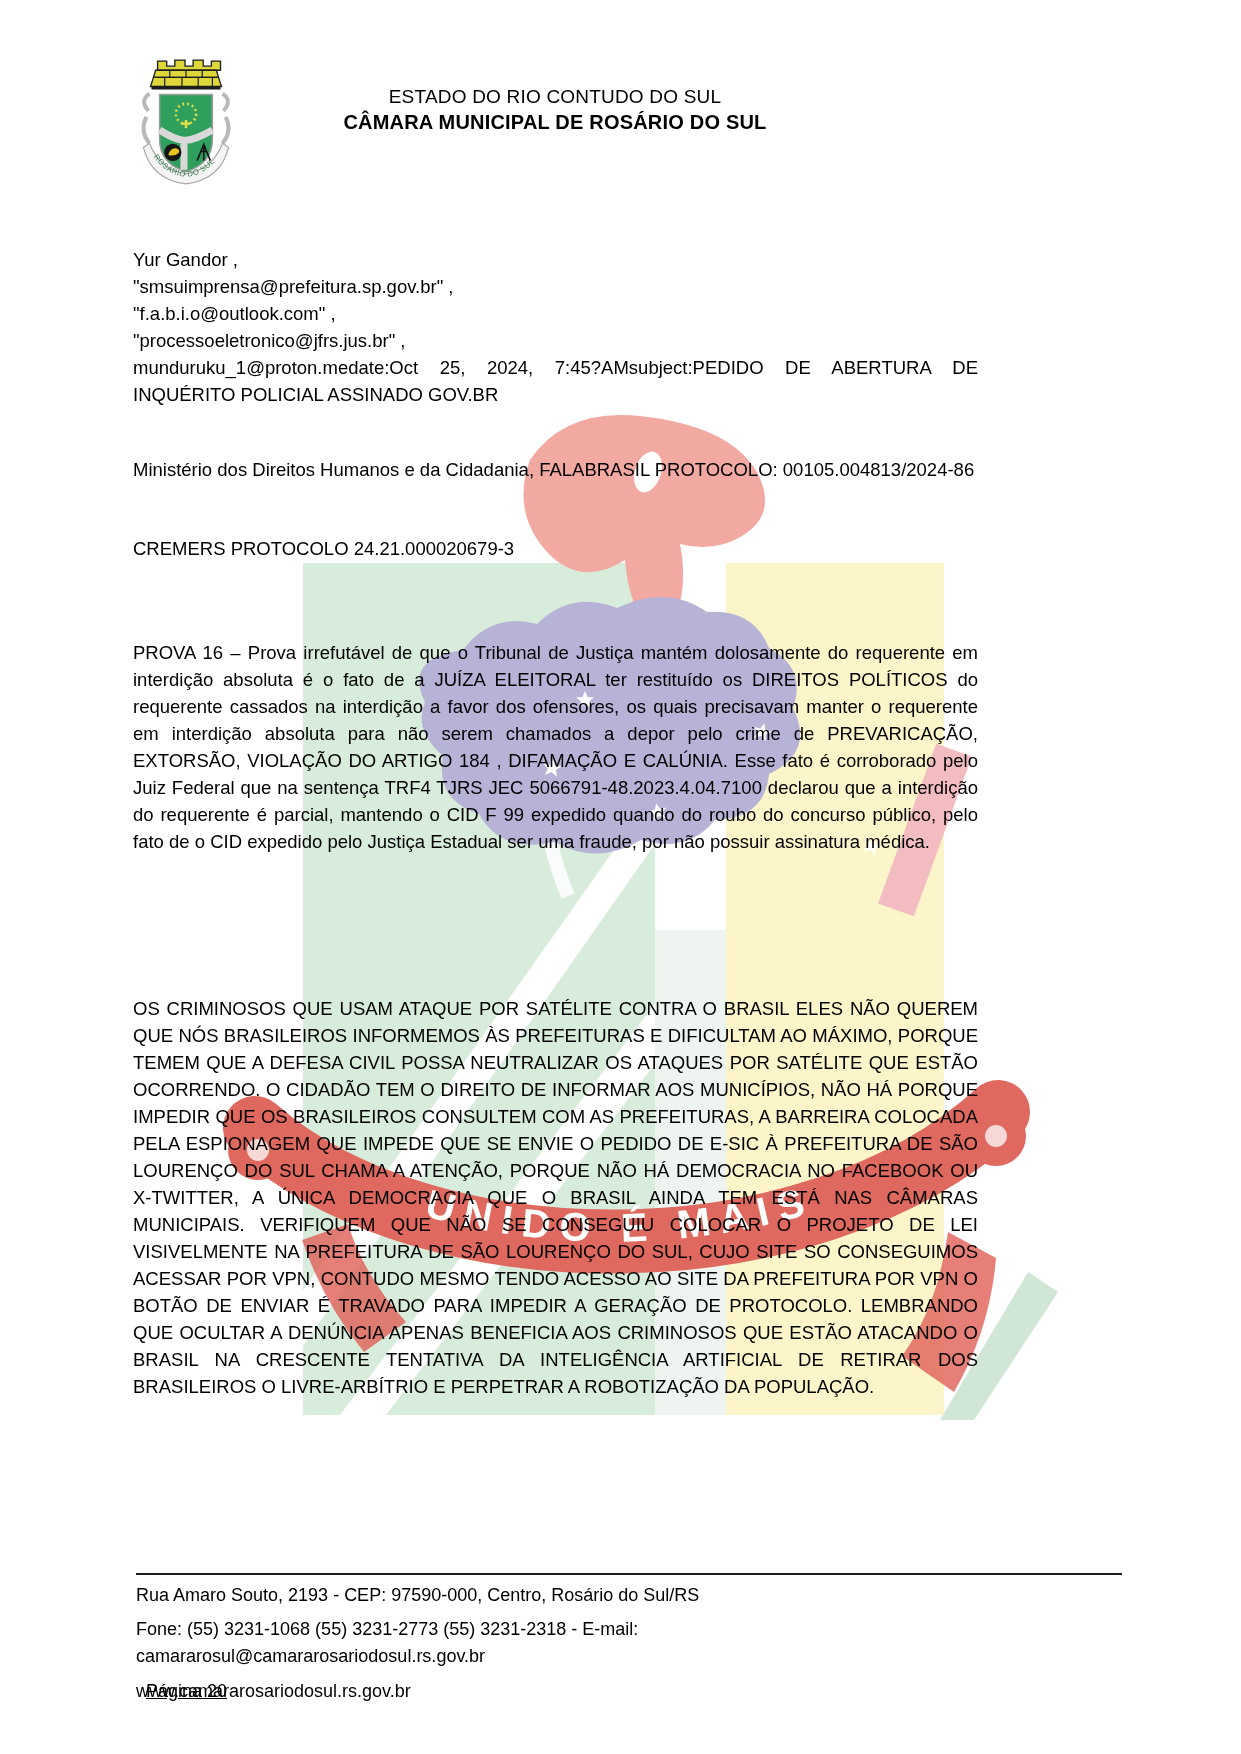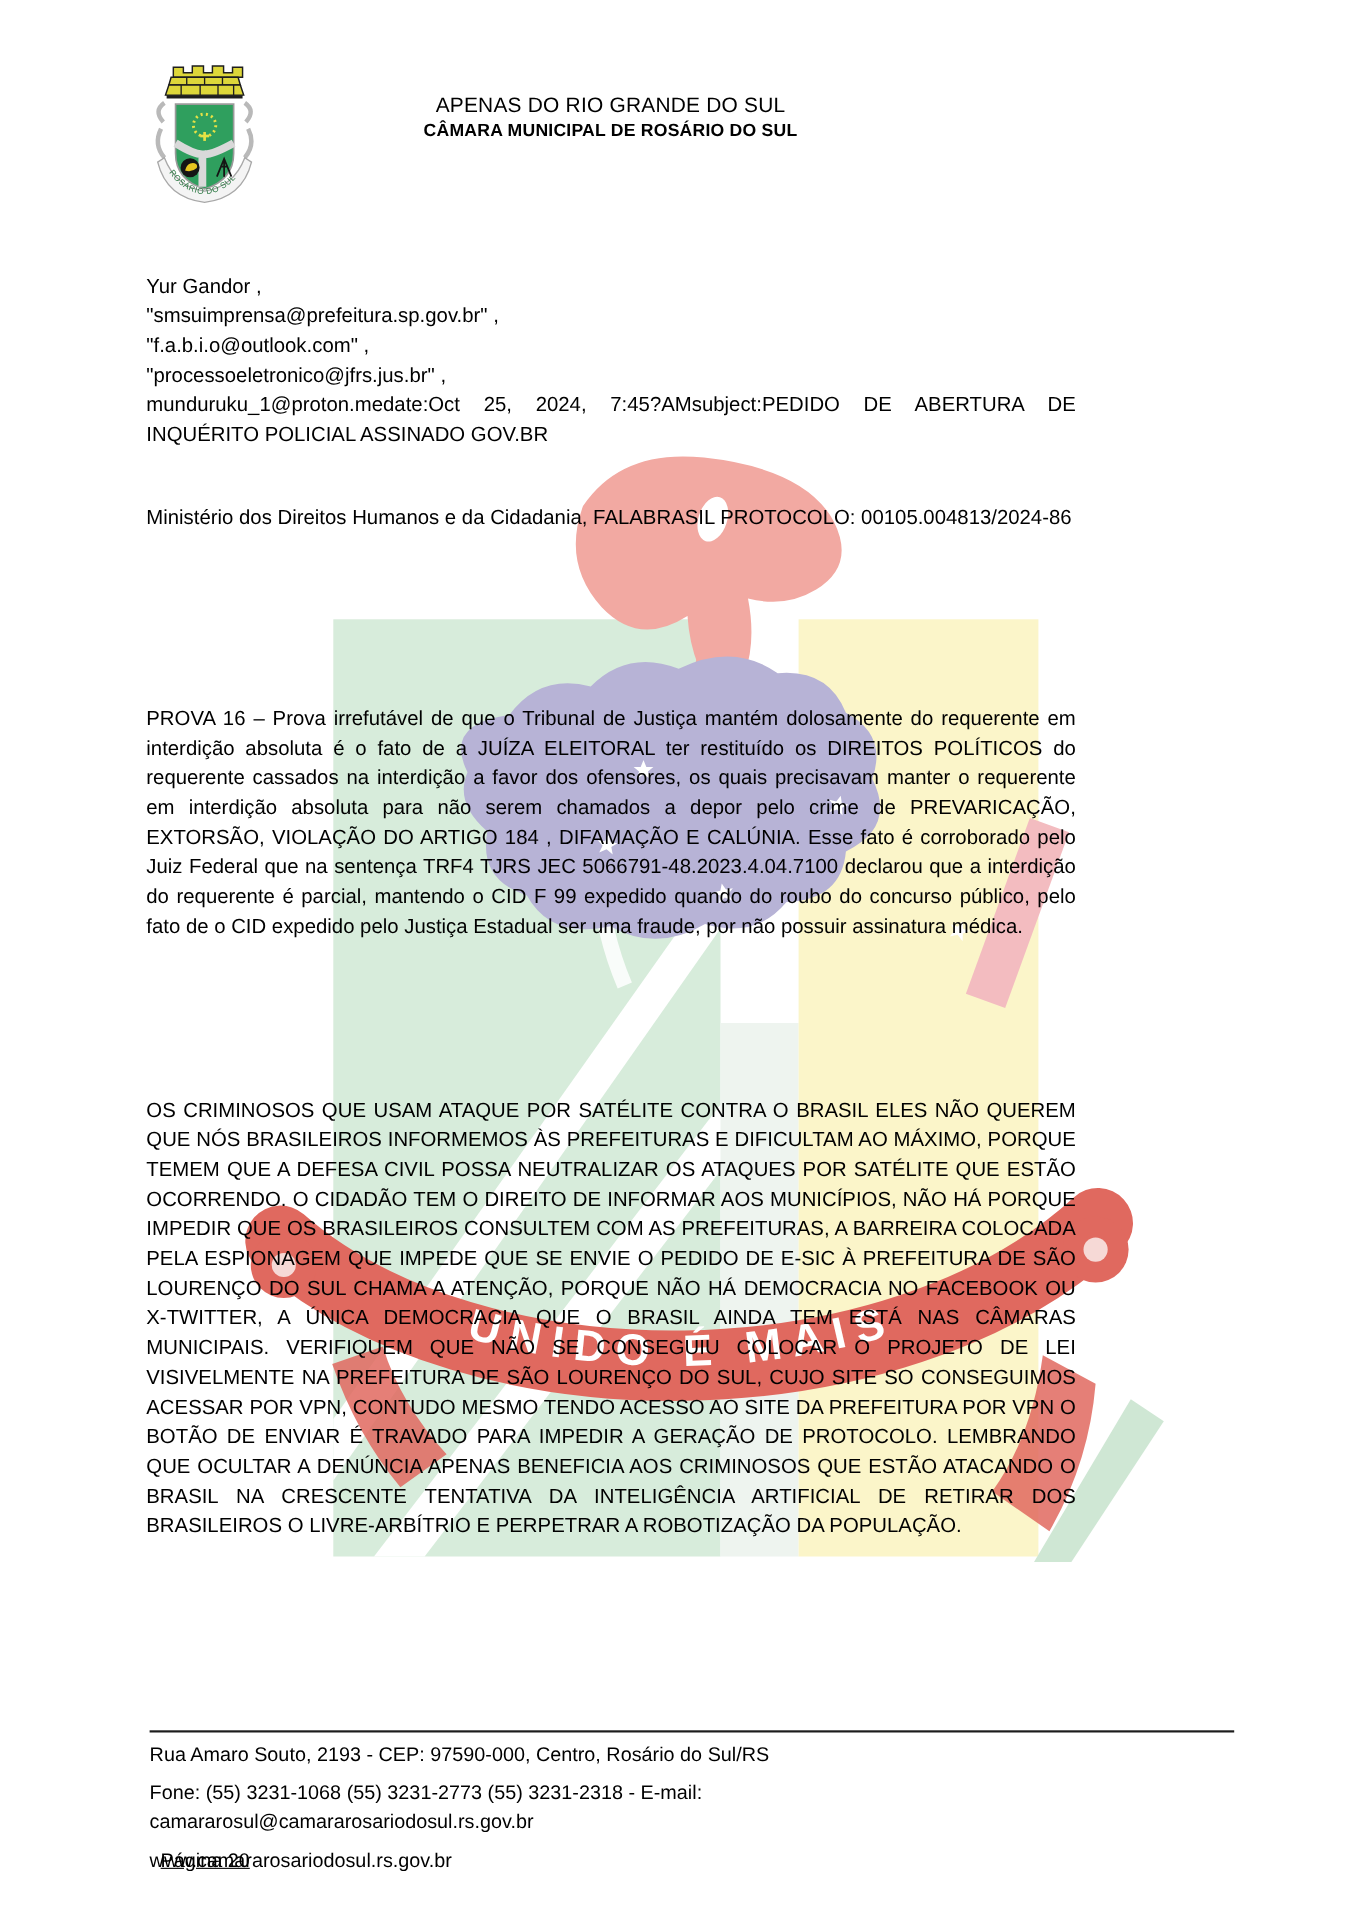--- a/index.html
+++ b/index.html
@@ -10,21 +10,21 @@
     overflow:hidden;
     font-family:"Liberation Sans","DejaVu Sans",sans-serif;
     color:#000;
   }
   .wm{position:absolute;left:0;top:0;width:1241px;height:1754px;z-index:0;}
   .content{position:absolute;z-index:1;left:0;top:0;width:100%;height:100%;}
   .abs{position:absolute;}
   .crest{left:131px;top:54px;width:110px;height:134px;}
   .header-text{left:190px;top:86px;width:730px;text-align:center;line-height:1.15;}
   .header-state{font-size:19px;letter-spacing:.2px;}
-  .header-title{font-size:16px;font-weight:bold;letter-spacing:.2px;margin-top:3px;}
+  .header-title{font-size:20px;font-weight:bold;letter-spacing:.2px;margin-top:3px;}
   .col{left:133px;width:845px;font-size:18.5px;line-height:27px;}
   .just{text-align:justify;}
   .footer-rule{left:136px;top:1573px;width:986px;height:2px;background:#1c1c1c;}
   .f-line{left:136px;width:986px;font-size:18px;line-height:24px;}
   .f-page{left:146px;width:200px;text-align:left;font-size:18px;line-height:24px;}
 </style>
 </head>
 <body>
 
 <div class="page">
@@ -114,34 +114,35 @@
         <defs>
             <path id="crest-ribbon-path" d="M18 95 Q32 119 54 121 Q76 119 90 95"></path>
           </defs>
         <text font-size="7.5" fill="#2f7b46" font-family="Liberation Sans, DejaVu Sans, sans-serif" letter-spacing="0.5">
           <textPath href="#crest-ribbon-path" startOffset="8%">ROSÁRIO DO SUL</textPath>
         </text>
       </g>
     </svg>
 
     <div class="abs header-text">
-      <div class="header-state">APENAS DO RIO GRANDE DO SUL</div>
+      <div class="header-state">ESTADO DO RIO CONTUDO DO SUL</div>
       <div class="header-title">CÂMARA MUNICIPAL DE ROSÁRIO DO SUL</div>
     </div>
 
     <div class="abs col" style="top:246px;">
       <div>Yur Gandor ,</div>
       <div>"smsuimprensa@prefeitura.sp.gov.br" ,</div>
       <div>"f.a.b.i.o@outlook.com" ,</div>
       <div>"processoeletronico@jfrs.jus.br" ,</div>
       <div class="just">munduruku_1@proton.medate:Oct 25, 2024, 7:45?AMsubject:PEDIDO DE ABERTURA DE INQUÉRITO POLICIAL ASSINADO GOV.BR</div>
     </div>
 
     <div class="abs col just" style="top:456px;">Ministério dos Direitos Humanos e da Cidadania, FALABRASIL PROTOCOLO: 00105.004813/2024-86</div>
 
+    <div class="abs col" style="top:535px;">CREMERS PROTOCOLO 24.21.000020679-3</div>
 
     <div class="abs col just" style="top:639px;">PROVA 16 – Prova irrefutável de que o Tribunal de Justiça mantém dolosamente do requerente em interdição absoluta é o fato de a JUÍZA ELEITORAL ter restituído os DIREITOS POLÍTICOS do requerente cassados na interdição a favor dos ofensores, os quais precisavam manter o requerente em interdição absoluta para não serem chamados a depor pelo crime de PREVARICAÇÃO, EXTORSÃO, VIOLAÇÃO DO ARTIGO 184 , DIFAMAÇÃO E CALÚNIA. Esse fato é corroborado pelo Juiz Federal que na sentença TRF4 TJRS JEC 5066791-48.2023.4.04.7100 declarou que a interdição do requerente é parcial, mantendo o CID F 99 expedido quando do roubo do concurso público, pelo fato de o CID expedido pelo Justiça Estadual ser uma fraude, por não possuir assinatura médica.</div>
 
     <div class="abs col just" style="top:995px;">OS CRIMINOSOS QUE USAM ATAQUE POR SATÉLITE CONTRA O BRASIL ELES NÃO QUEREM QUE NÓS BRASILEIROS INFORMEMOS ÀS PREFEITURAS E DIFICULTAM AO MÁXIMO, PORQUE TEMEM QUE A DEFESA CIVIL POSSA NEUTRALIZAR OS ATAQUES POR SATÉLITE QUE ESTÃO OCORRENDO. O CIDADÃO TEM O DIREITO DE INFORMAR AOS MUNICÍPIOS, NÃO HÁ PORQUE IMPEDIR QUE OS BRASILEIROS CONSULTEM COM AS PREFEITURAS, A BARREIRA COLOCADA PELA ESPIONAGEM QUE IMPEDE QUE SE ENVIE O PEDIDO DE E-SIC À PREFEITURA DE SÃO LOURENÇO DO SUL CHAMA A ATENÇÃO, PORQUE NÃO HÁ DEMOCRACIA NO FACEBOOK OU X-TWITTER, A ÚNICA DEMOCRACIA QUE O BRASIL AINDA TEM ESTÁ NAS CÂMARAS MUNICIPAIS. VERIFIQUEM QUE NÃO SE CONSEGUIU COLOCAR O PROJETO DE LEI VISIVELMENTE NA PREFEITURA DE SÃO LOURENÇO DO SUL, CUJO SITE SO CONSEGUIMOS ACESSAR POR VPN, CONTUDO MESMO TENDO ACESSO AO SITE DA PREFEITURA POR VPN O BOTÃO DE ENVIAR É TRAVADO PARA IMPEDIR A GERAÇÃO DE PROTOCOLO. LEMBRANDO QUE OCULTAR A DENÚNCIA APENAS BENEFICIA AOS CRIMINOSOS QUE ESTÃO ATACANDO O BRASIL NA CRESCENTE TENTATIVA DA INTELIGÊNCIA ARTIFICIAL DE RETIRAR DOS BRASILEIROS O LIVRE-ARBÍTRIO E PERPETRAR A ROBOTIZAÇÃO DA POPULAÇÃO.</div>
 
     <div class="abs footer-rule"></div>
     <div class="abs f-line" style="top:1583px;">Rua Amaro Souto, 2193 - CEP: 97590-000, Centro, Rosário do Sul/RS</div>
     <div class="abs f-line" style="top:1617px;">Fone: (55) 3231-1068 (55) 3231-2773 (55) 3231-2318 - E-mail:</div>
     <div class="abs f-line" style="top:1644px;">camararosul@camararosariodosul.rs.gov.br</div>
     <div class="abs f-page" style="top:1679px;text-decoration:underline;">Página 20</div>

